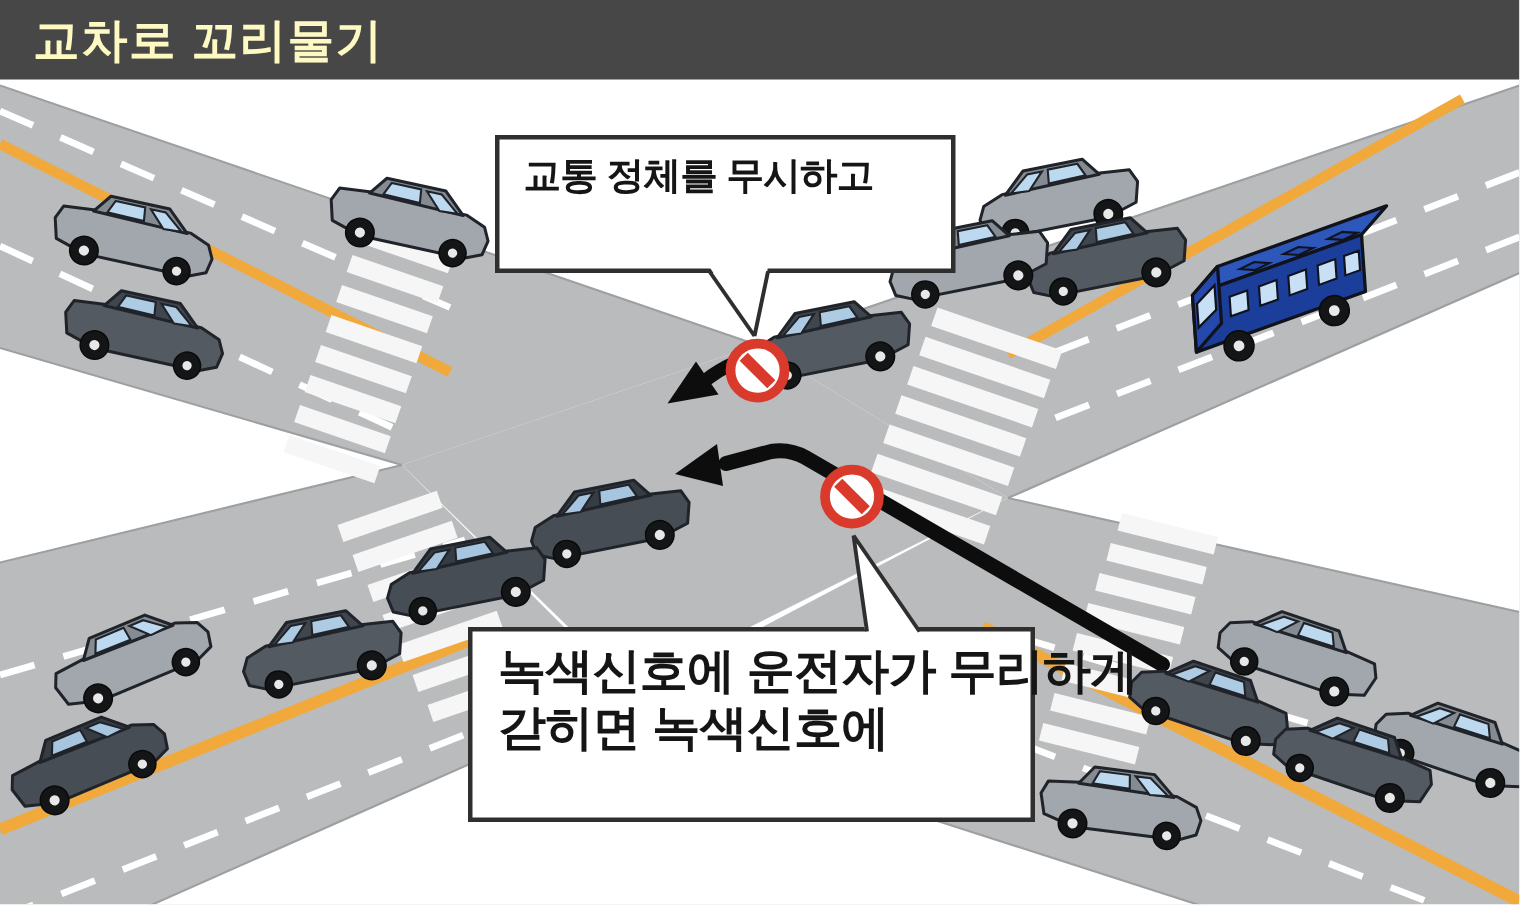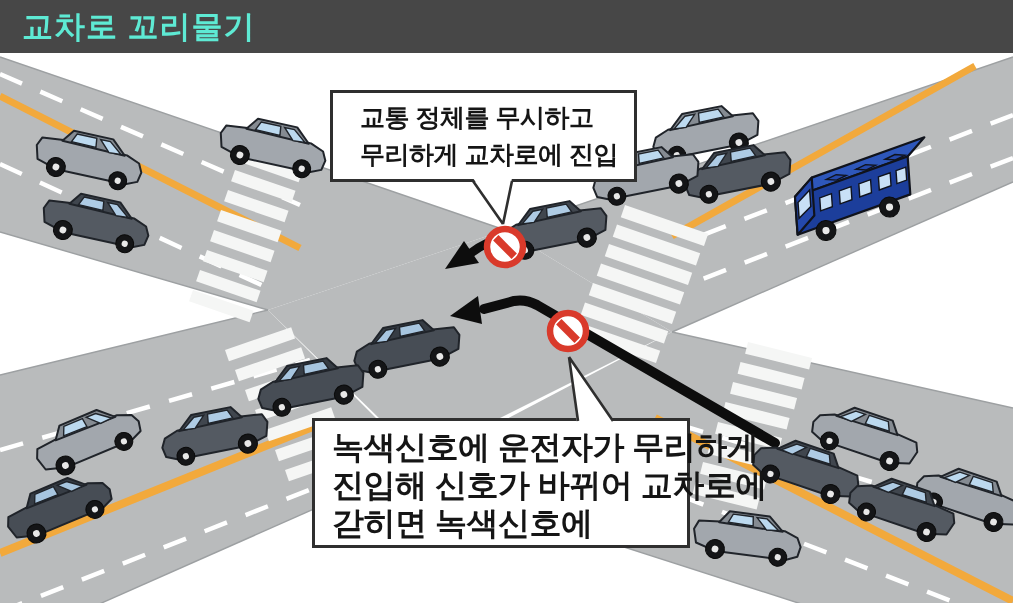--- a/index.html
+++ b/index.html
@@ -1,24 +1,24 @@
 <!DOCTYPE html>
 <html><head>
 <meta charset="utf-8">
 <style>
   html,body{margin:0;padding:0;background:#e9e9e9;}
   .stage{position:relative;width:1013px;height:603px;background:#ffffff;overflow:hidden;
          font-family:"Liberation Sans","DejaVu Sans",sans-serif;}
   .titlebar{position:absolute;left:0;top:0;width:1013px;height:53px;background:#474747;
             display:flex;align-items:center;}
-  .titlebar .t{color:#5eead4;font-size:31px;font-weight:bold;letter-spacing:1px;padding-left:22px;text-align:right;}
+  .titlebar .t{color:#fef9c3;font-size:31px;font-weight:bold;letter-spacing:1px;padding-left:22px;text-align:right;}
   #scene{position:absolute;left:0;top:53px;}
   .callout-text{position:absolute;color:#151515;font-weight:bold;white-space:nowrap;
                 pointer-events:none;letter-spacing:-0.5px;}
-  #ct-top{left:349px;top:99px;font-size:25px;line-height:37px;margin-left:11px;}
+  #ct-top{left:349px;top:99px;font-size:25px;line-height:37px;}
   #ct-bottom{left:332px;top:428px;font-size:32px;line-height:38px;}
   
   .car-gray{--body:#a2a7ad;--roof:#858b92;--win:#bcd9ef;}
   .car-dark{--body:#545a62;--roof:#40464e;--win:#aecbe4;}
   .car-darker{--body:#474d55;--roof:#363c44;--win:#a7c5df;}
 </style>
 </head>
 <body>
 
 <div class="stage">
@@ -165,20 +165,18 @@
       <path d="M577,423 L569,357 L614,423 Z" fill="#ffffff"></path>
       <path d="M578,421 L569,357 M569,357 L613,421" stroke="#2f2f2f" stroke-width="2.6" fill="none"></path>
     </g>
 
     <use href="#nosign" x="505" y="247"></use>
     <use href="#nosign" x="568" y="331"></use>
   </svg>
 
   <div id="ct-top" class="callout-text">
     <div>교통 정체를 무시하고</div>
-    <div>무리하게 교차로에 진입</div>
   </div>
   <div id="ct-bottom" class="callout-text">
     <div>녹색신호에 운전자가 무리하게</div>
-    <div>진입해 신호가 바뀌어 교차로에</div>
     <div>갇히면 녹색신호에</div>
   </div>
 </div>
 
 </body></html>

